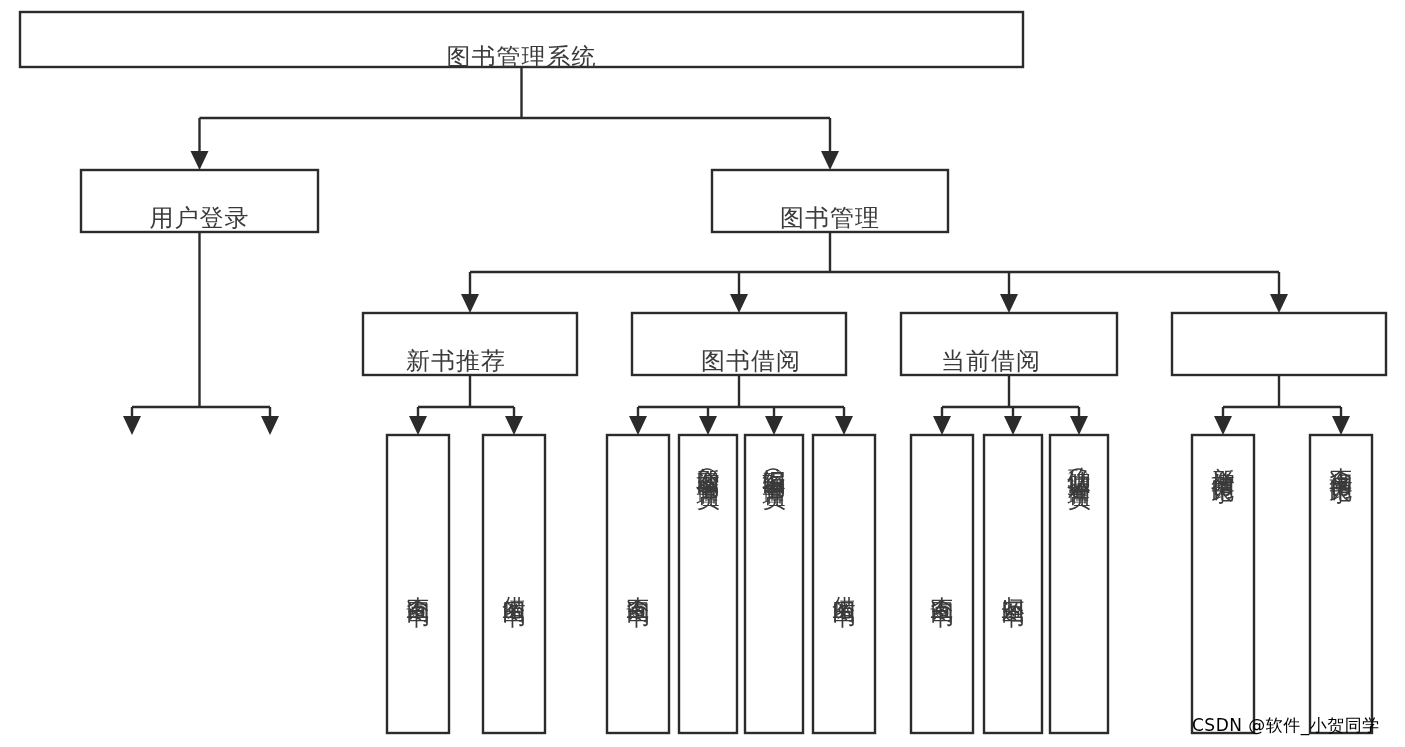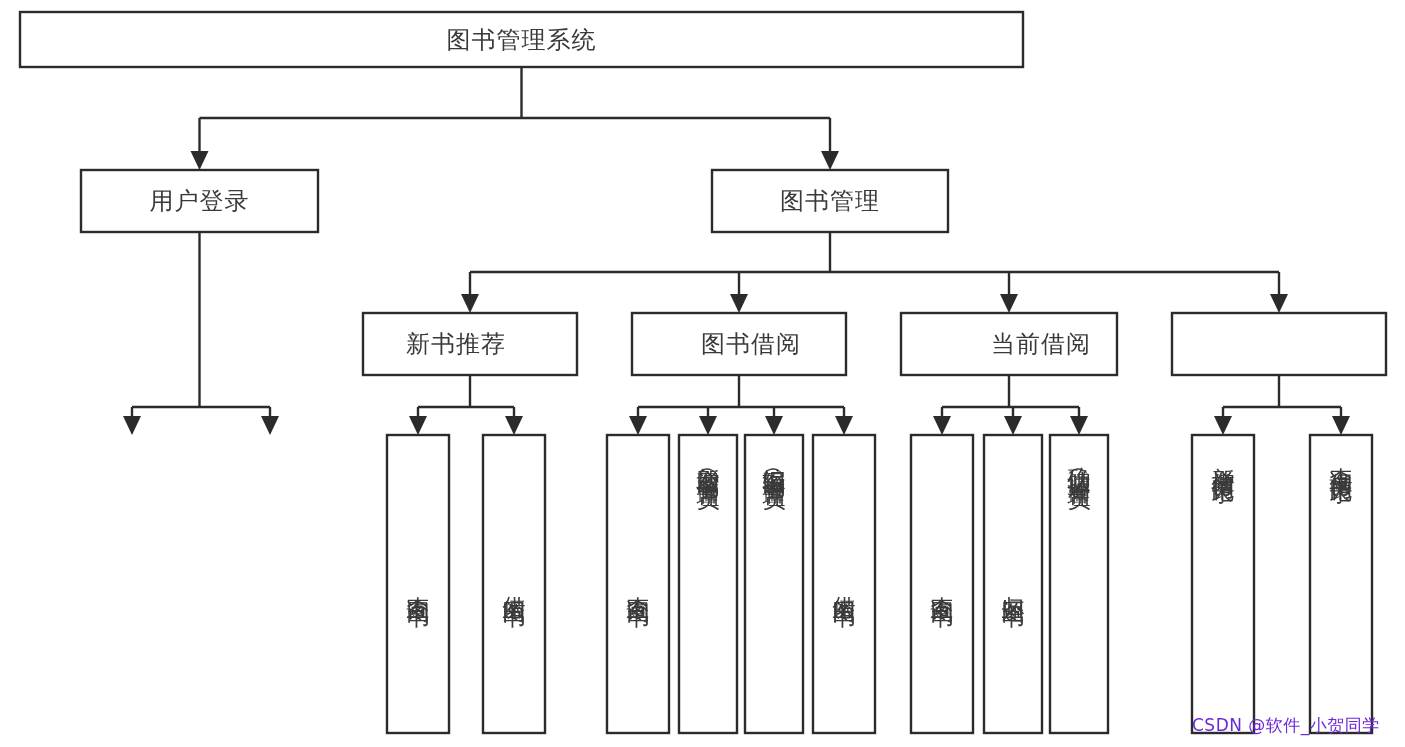--- a/index.html
+++ b/index.html
@@ -62,20 +62,21 @@
     color: #3a3a3a;
     white-space: nowrap;
     font-family: "DejaVu Sans", "Liberation Sans", sans-serif;
   }
   .hlabel-wrap {
     display: flex;
     align-items: center;
     justify-content: center;
     width: 100%;
     height: 100%;
+    margin-top: 17px;
   }
   .hlabel-text {
     font-size: 24px;
     color: #3a3a3a;
     letter-spacing: 1px;
     white-space: nowrap;
     font-family: "DejaVu Sans", "Liberation Sans", sans-serif;
   }
   .label-layer {
     position: absolute;
@@ -85,21 +86,21 @@
     height: 747px;
     pointer-events: none;
   }
   .label-cell {
     position: absolute;
     box-sizing: border-box;
     overflow: hidden;
   }
   .watermark {
     position: absolute;
-    color: #6d28d9;
+    color: #000000;
     font-size: 17px;
     letter-spacing: 0.5px;
     white-space: nowrap;
     font-family: "DejaVu Sans", "Liberation Sans", sans-serif;
     user-select: none;
   }
 </style>
 </head>
 <body>
 
@@ -195,21 +196,21 @@
       <div class="label-cell" style="left: 363px; top: 313px; width: 186px; height: 62px;">
         <div class="hlabel-wrap">
           <span class="hlabel-text">新书推荐</span>
         </div>
       </div>
       <div class="label-cell" style="left: 632px; top: 313px; width: 214px; height: 62px; padding-left: 24px;">
         <div class="hlabel-wrap">
           <span class="hlabel-text">图书借阅</span>
         </div>
       </div>
-      <div class="label-cell" style="left: 951px; top: 313px; width: 180px; height: 62px;">
+      <div class="label-cell" style="left: 901px; top: 313px; width: 180px; height: 62px;">
         <div class="hlabel-wrap">
           <span class="hlabel-text">当前借阅</span>
         </div>
       </div>
       <div class="label-cell" style="left: 387px; top: 435px; width: 62px; height: 298px;">
         <div class="vlabel-wrap centered">
           <span class="vlabel-text">查询图书</span>
         </div>
       </div>
       <div class="label-cell" style="left: 483px; top: 435px; width: 62px; height: 298px;">

